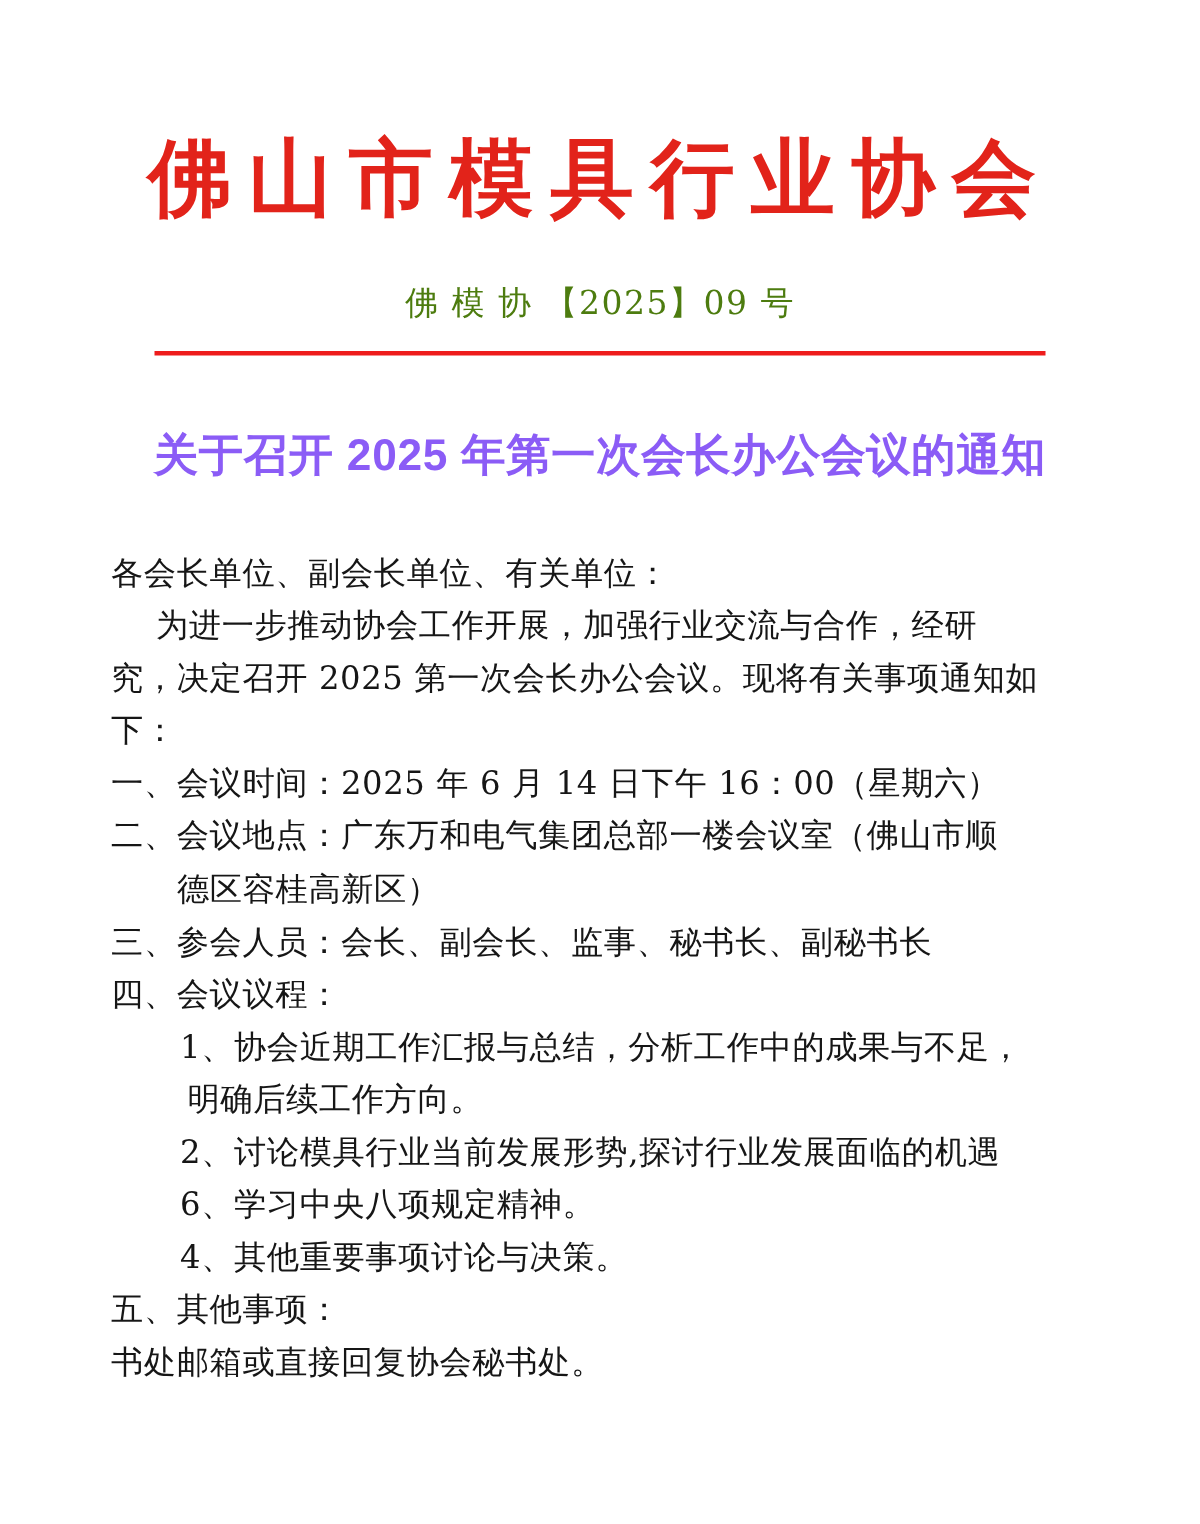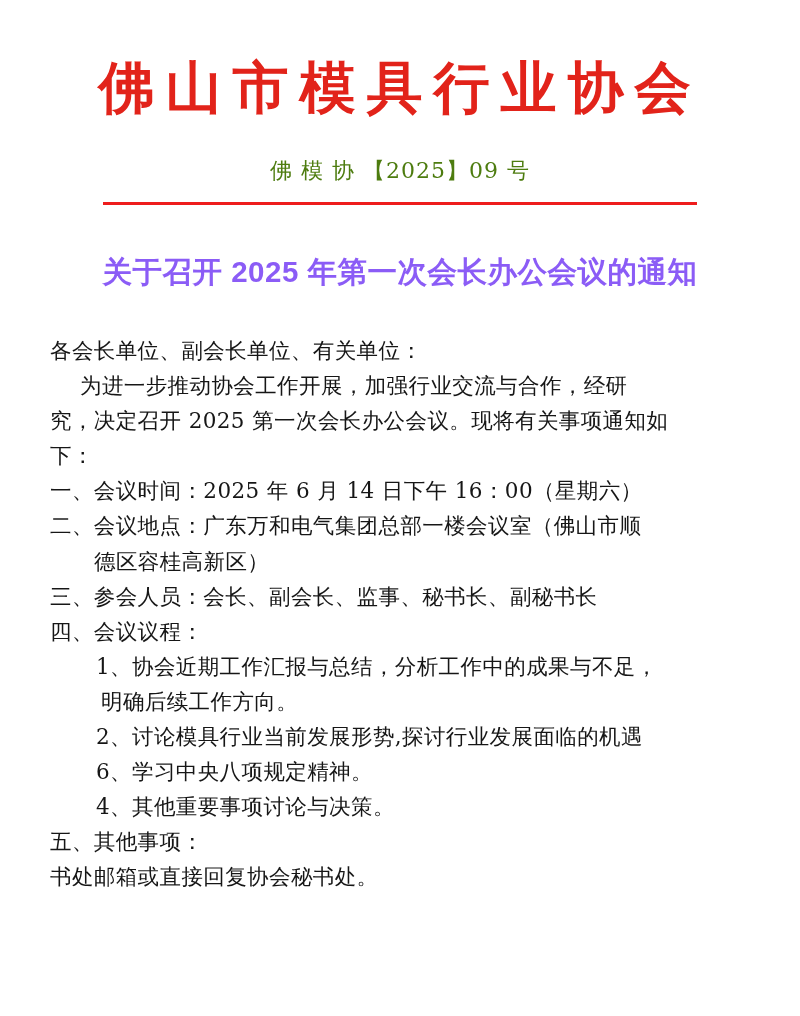--- a/index.html
+++ b/index.html
@@ -7,21 +7,21 @@
     position: relative;
     width: 800px;
     height: 1016px;
     margin: 0 auto;
     background: #ffffff;
     overflow: hidden;
     font-family: "DejaVu Serif", serif;
     color: #1a1a1a;
   }
   .org-title {
-    padding-top: 56px;
+    padding-top: 88px;
     text-align: center;
     font-size: 56px;
     line-height: 62px;
     font-weight: bold;
     letter-spacing: 11px;
     color: #e2231a;
     font-family: "DejaVu Serif", serif;
     white-space: nowrap;
   }
   .doc-number {
@@ -49,20 +49,21 @@
     white-space: nowrap;
     letter-spacing: 0.5px;
   }
   .body-text {
     margin-top: 40px;
     padding-left: 50px;
     padding-right: 100px;
     font-size: 21.5px;
     letter-spacing: 0.4px;
     color: #161616;
+    margin-left: 24px;
   }
   .line {
     line-height: 35.1px;
     white-space: nowrap;
   }
   .ind-first   { padding-left: 30px; }  
   .ind-cont2   { padding-left: 44px; }  
   .ind-sub     { padding-left: 46px; }  
   .ind-subcont { padding-left: 51px; }  
 </style>

